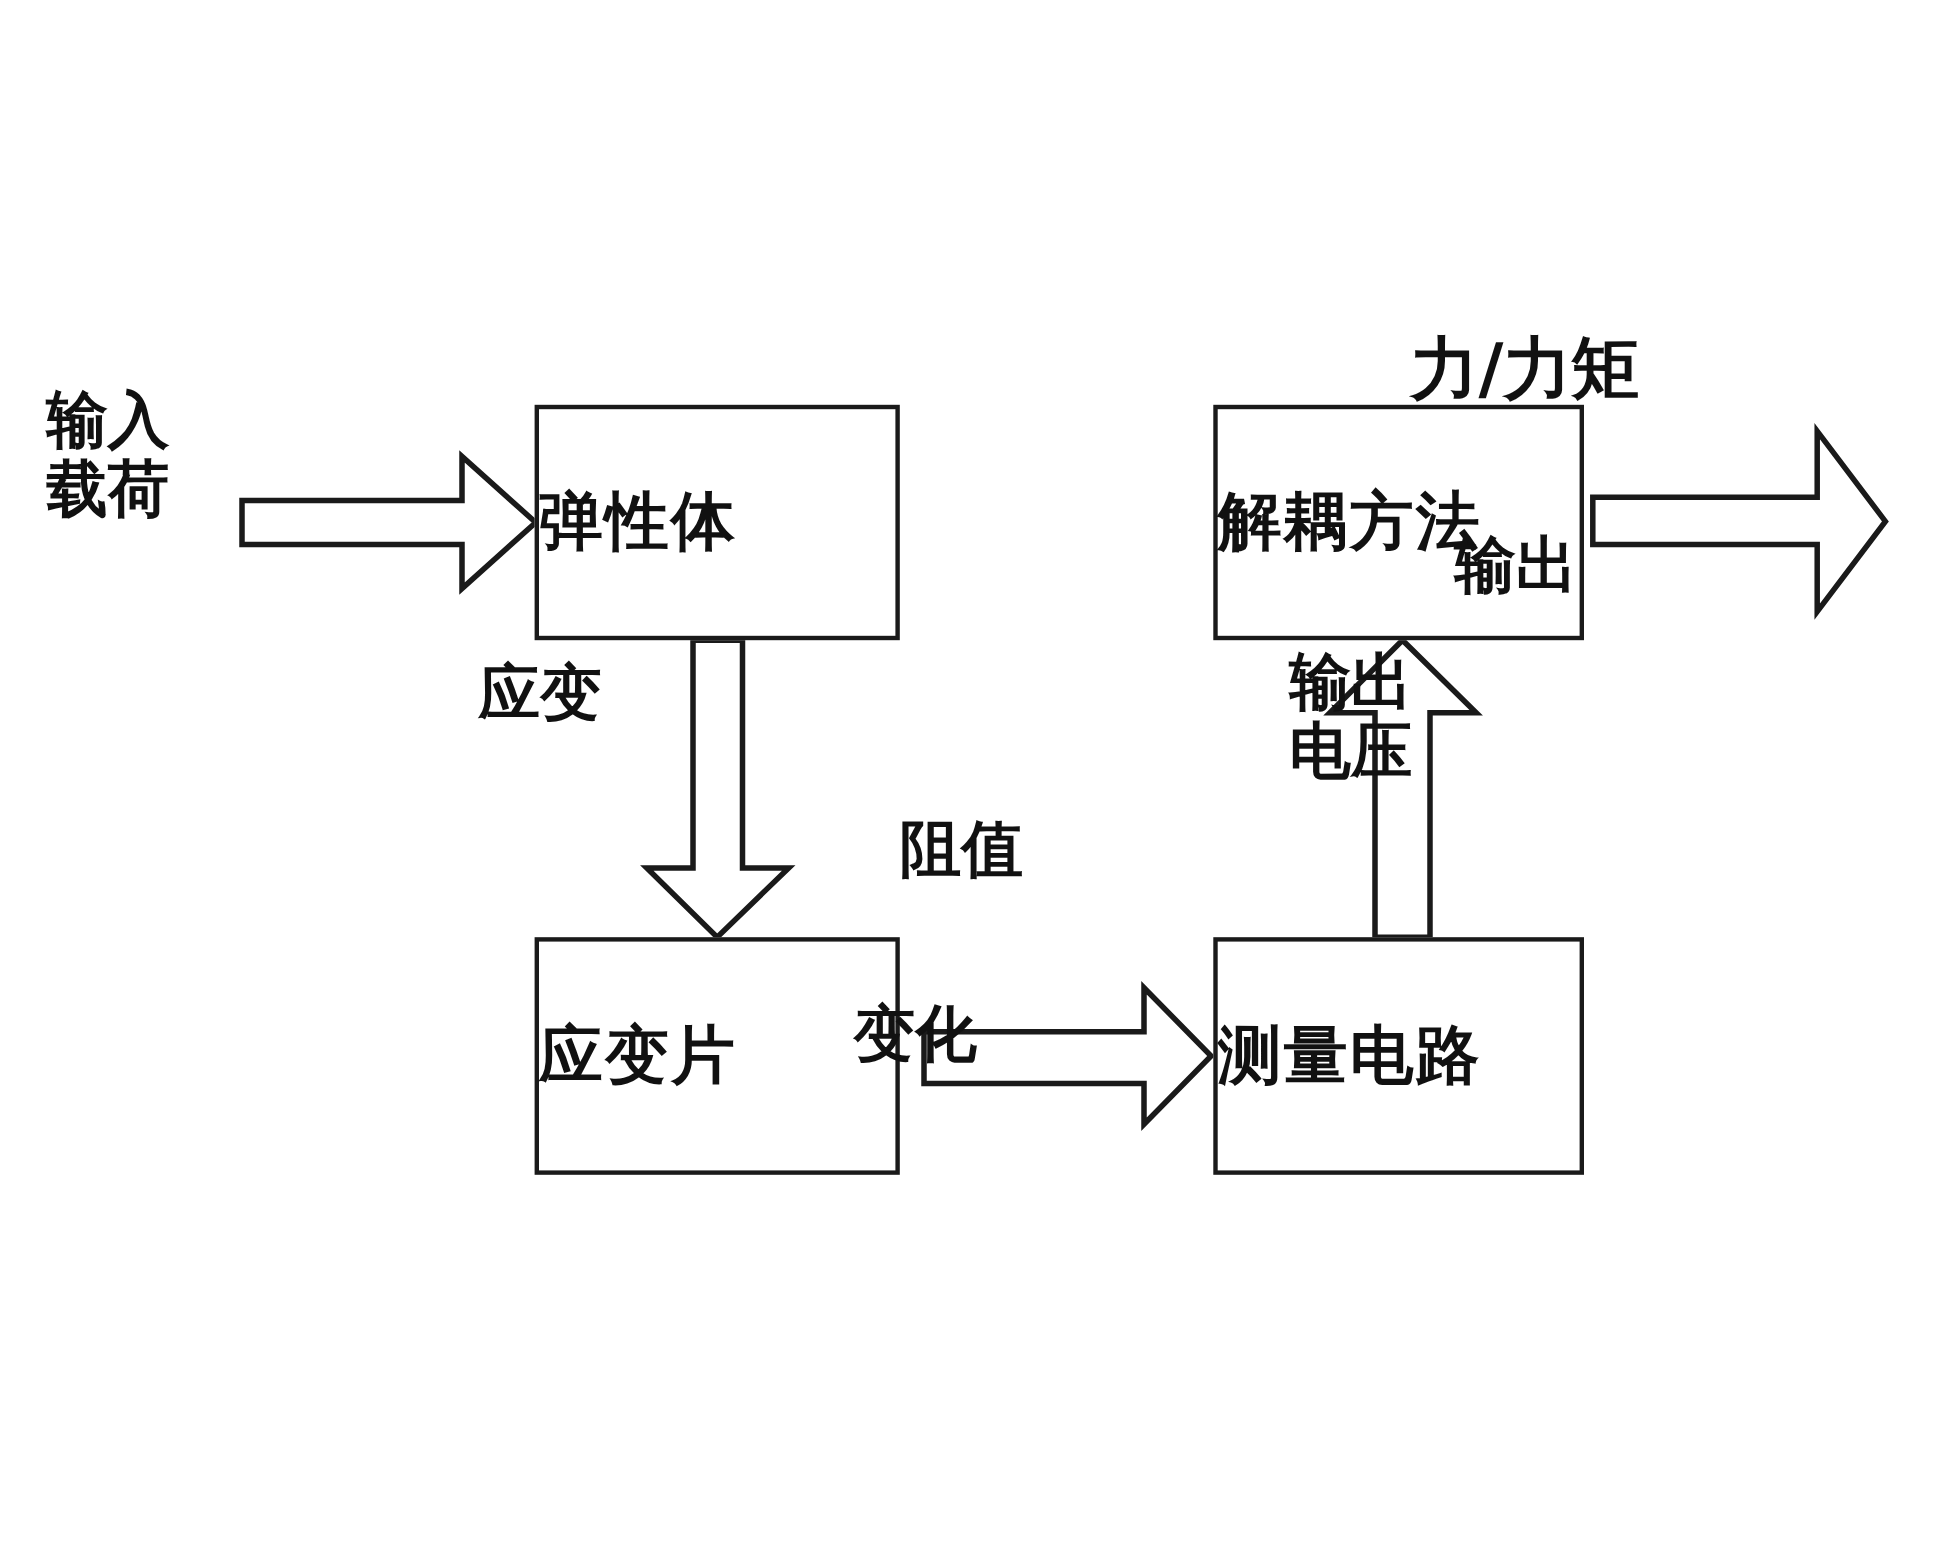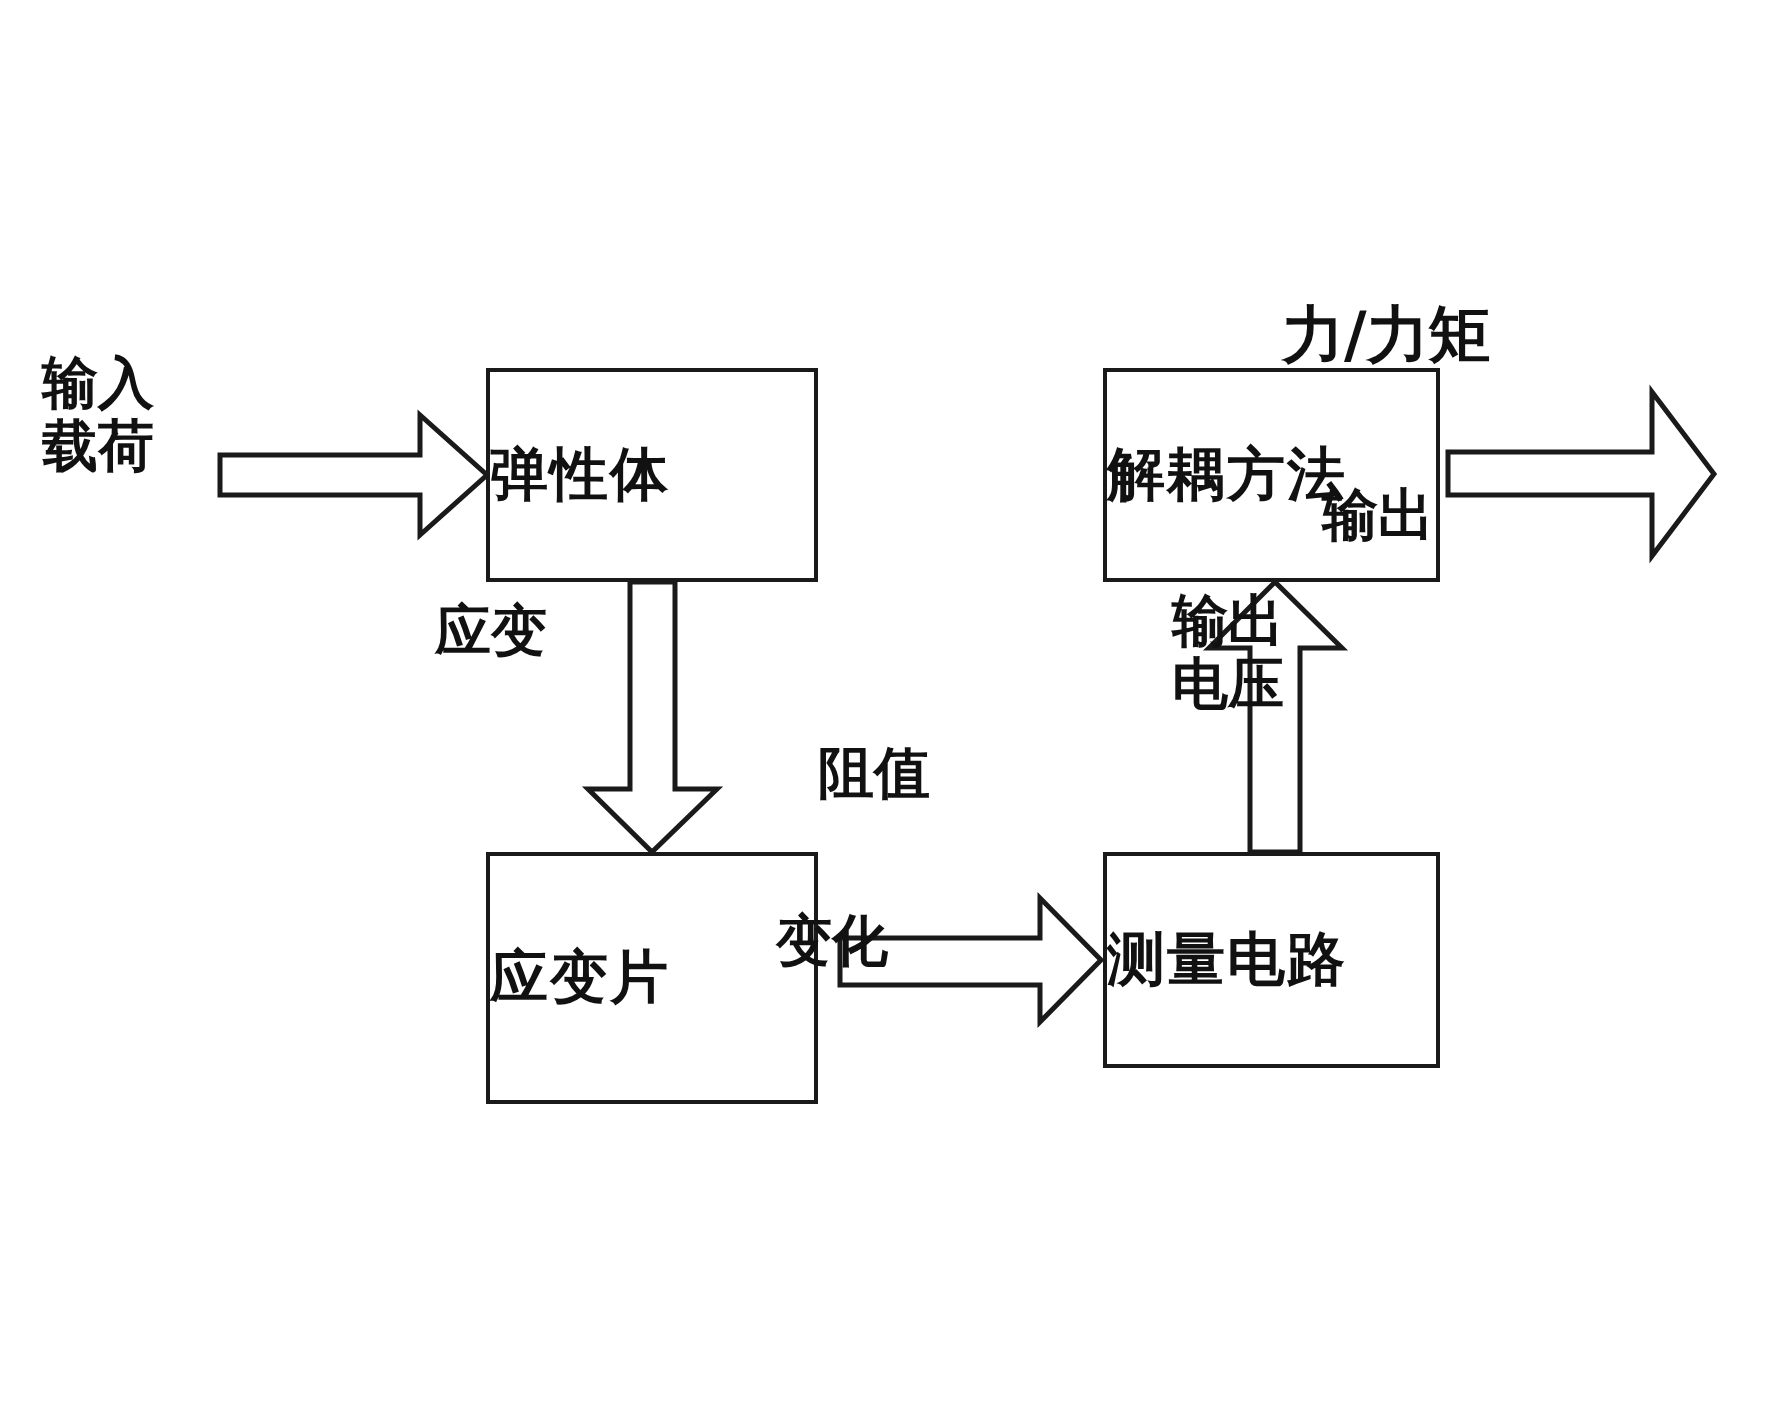--- a/index.html
+++ b/index.html
@@ -67,21 +67,21 @@
 
     <polygon points="1250,852 1300,852 1300,648 1342,648 1275,582 1209,648 1250,648" fill="#ffffff" stroke="#1a1a1a" stroke-width="5" stroke-linejoin="miter"></polygon>
 
     <polygon points="1448,452 1652,452 1652,392 1714,474 1652,556 1652,495 1448,495" fill="#ffffff" stroke="#1a1a1a" stroke-width="5" stroke-linejoin="miter"></polygon>
   </svg>
 
   <div class="node-box" style="left:486px; top:368px; width:332px; height:214px;">
     <span class="node-label">弹性体</span>
   </div>
 
-  <div class="node-box" style="left:486px; top:852px; width:332px; height:252px;">
+  <div class="node-box" style="left:486px; top:852px; width:332px; height:216px;">
     <span class="node-label">应变片</span>
   </div>
 
   <div class="node-box" style="left:1103px; top:852px; width:337px; height:216px;">
     <span class="node-label">测量电路</span>
   </div>
 
   <div class="node-box" style="left:1103px; top:368px; width:337px; height:214px;">
     <span class="node-label">解耦方法</span>
   </div>

